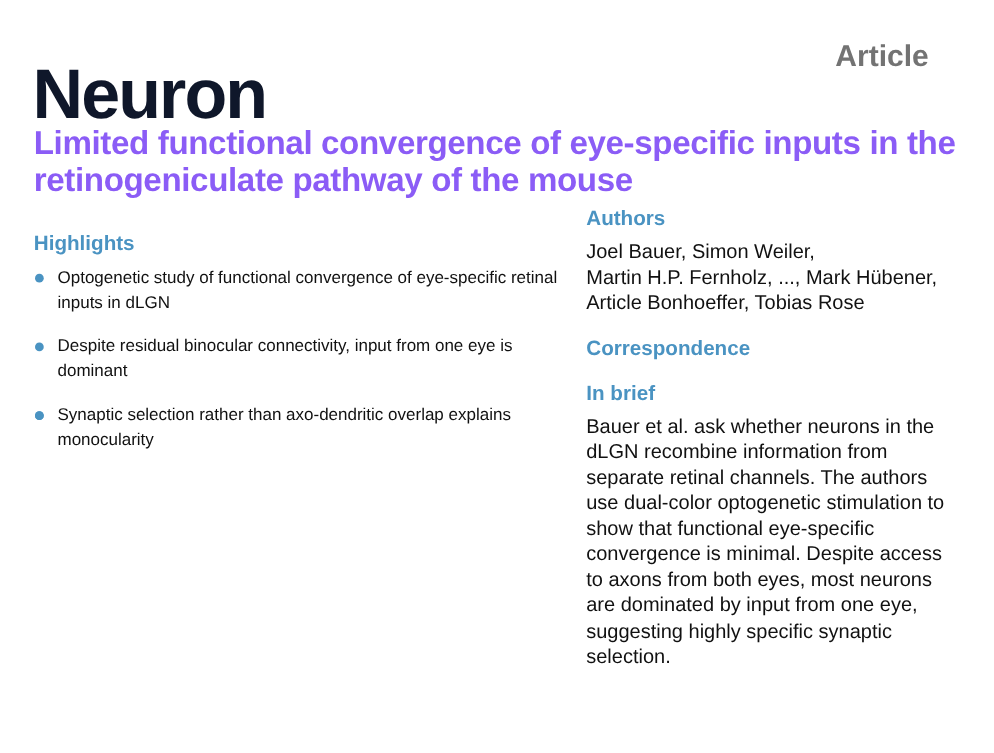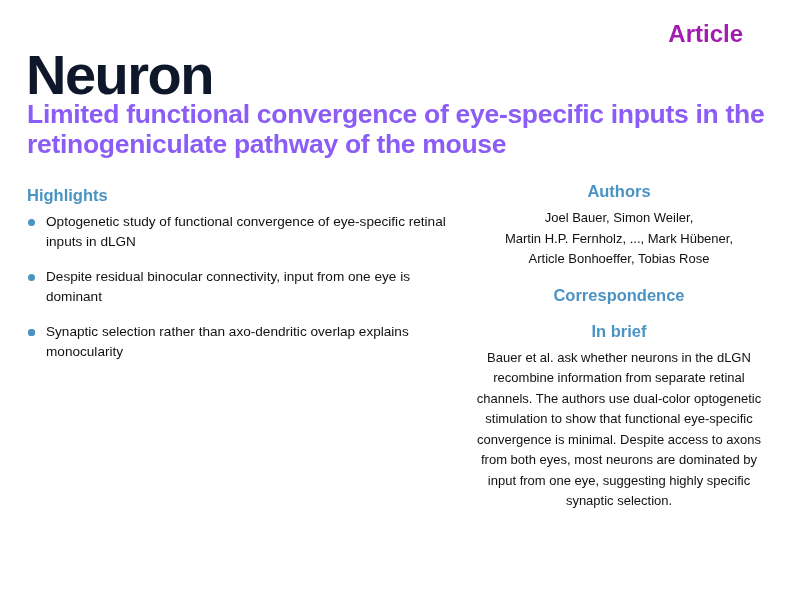--- a/index.html
+++ b/index.html
@@ -5,42 +5,42 @@
   html, body { margin: 0; padding: 0; background: #ffffff; }
   body {
     width: 795px; height: 602px; position: relative; overflow: hidden;
     font-family: "Liberation Sans", sans-serif; color: #111;
   }
   .journal {
     position: absolute; left: 26px; top: 42px;
     font-size: 56px; font-weight: bold; color: #0f172a; letter-spacing: -1.5px;
   }
   .article-type {
-    position: absolute; right: 52px; top: 20px;
-    font-size: 24px; font-weight: bold; color: #a21caf;
+    position: absolute; right: 52px; top: 32px;
+    font-size: 24px; font-weight: bold; color: #737373;
   }
   .title {
     position: absolute; left: 27px; top: 99px; width: 750px;
     font-size: 26.5px; font-weight: bold; line-height: 30px; color: #8b5cf6; letter-spacing: -0.3px;
   }
   .col-left { position: absolute; left: 27px; top: 184px; width: 430px; }
-  .col-right { position: absolute; left: 469px; top: 180px; width: 300px; text-align: center; }
+  .col-right { position: absolute; left: 469px; top: 164px; width: 300px; }
   .section-head {
     font-size: 16.5px; font-weight: bold; color: #4a93c2; margin: 0 0 6px 0; line-height: 22px;
   }
   ul.hl { list-style: none; margin: 0; padding: 0; }
   ul.hl li {
     position: relative; padding-left: 19px; font-size: 13.6px; line-height: 20px;
     margin-bottom: 15px; color: #111;
   }
   .dot {
     position: absolute; left: 1px; top: 7px; width: 7px; height: 7px; border-radius: 50%;
     background: #4a93c2;
   }
-  .body-text { font-size: 13px; line-height: 20.5px; color: #111; }
+  .body-text { font-size: 16px; line-height: 20.5px; color: #111; }
   .block { margin-bottom: 14px; }
   .authors-line { display: block; }
 </style>
 </head>
 <body>
 
 <div class="journal">Neuron</div>
 <div class="article-type">Article</div>
 <div class="title">Limited functional convergence of eye-specific inputs in the retinogeniculate pathway of the mouse</div>
 

